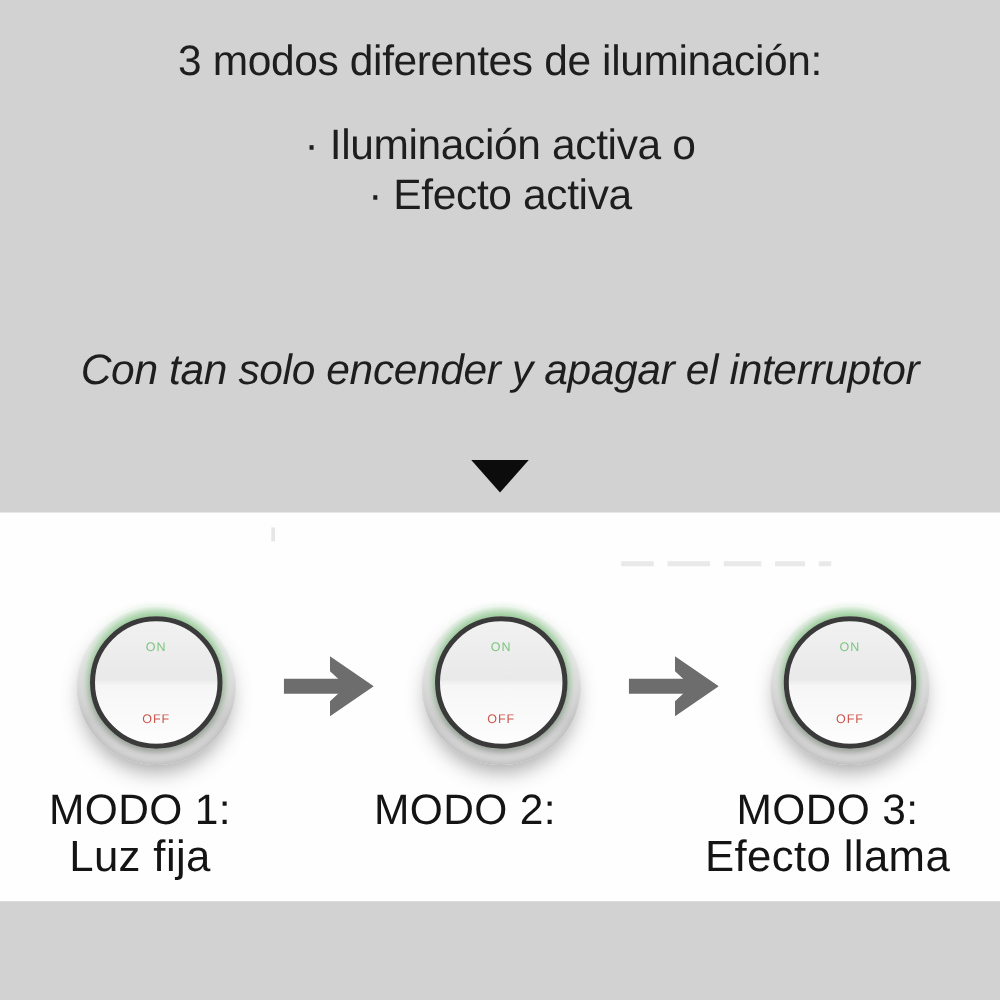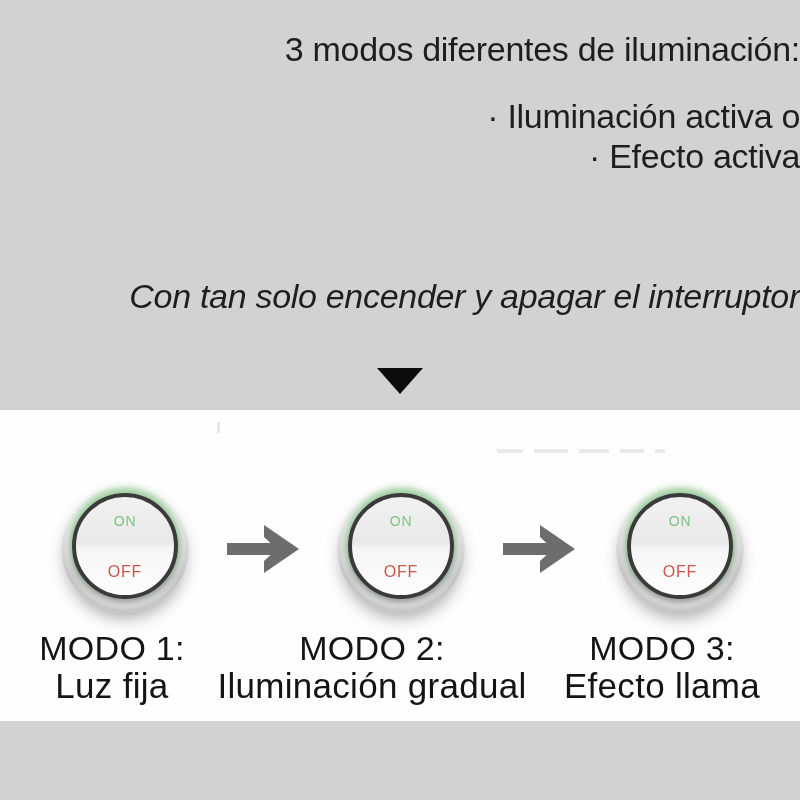--- a/index.html
+++ b/index.html
@@ -14,21 +14,21 @@
     height: 800px;
     background: #d2d2d2;
     overflow: hidden;
   }
 
   
   .top-text {
     position: absolute;
     left: 0;
     width: 800px;
-    text-align: right;
+    text-align: center;
     color: #1e1e1e;
     font-size: 34px;
     letter-spacing: -0.3px;
   }
   .title-line   { top: 28px;  line-height: 42px; }
   .para-1       { top: 96px;  line-height: 40px; }
   .para-2       { top: 276px; line-height: 40px; font-style: italic; }
 
   
   .down-triangle {
@@ -110,31 +110,31 @@
     background: linear-gradient(180deg, #f1f1f1 0%, #e9e9e9 47%, #f6f6f6 53%, #fdfdfd 100%);
     box-shadow: 0 -4px 7px 1px rgba(130,195,130,0.8),
                 0 3px 5px rgba(0,0,0,0.28);
   }
   .on-label {
     position: absolute;
     top: 16px;
     left: 0;
     width: 100%;
     text-align: center;
-    font-size: 14px;
+    font-size: 10px;
     letter-spacing: 0.8px;
     color: #7cc57f;
   }
   .off-label {
     position: absolute;
     bottom: 14px;
     left: 0;
     width: 100%;
     text-align: center;
-    font-size: 16px;
+    font-size: 10px;
     letter-spacing: 0.8px;
     color: #cb564d;
   }
 
   
   .flow-arrow {
     position: absolute;
     top: 115px;              
     width: 72px;
     height: 48px;
@@ -216,21 +216,20 @@
         <div class="off-label">OFF</div>
       </div>
     </div>
 
     <div class="mode-label m1">
       <div class="mode-name">MODO 1:</div>
       <div class="mode-desc">Luz fija</div>
     </div>
     <div class="mode-label m2">
       <div class="mode-name">MODO 2:</div>
-      <div class="mode-desc">Iluminación gradual</div>
     </div>
     <div class="mode-label m3">
       <div class="mode-name">MODO 3:</div>
       <div class="mode-desc">Efecto llama</div>
     </div>
 
   </div>
 </div>
 
 </body></html>

